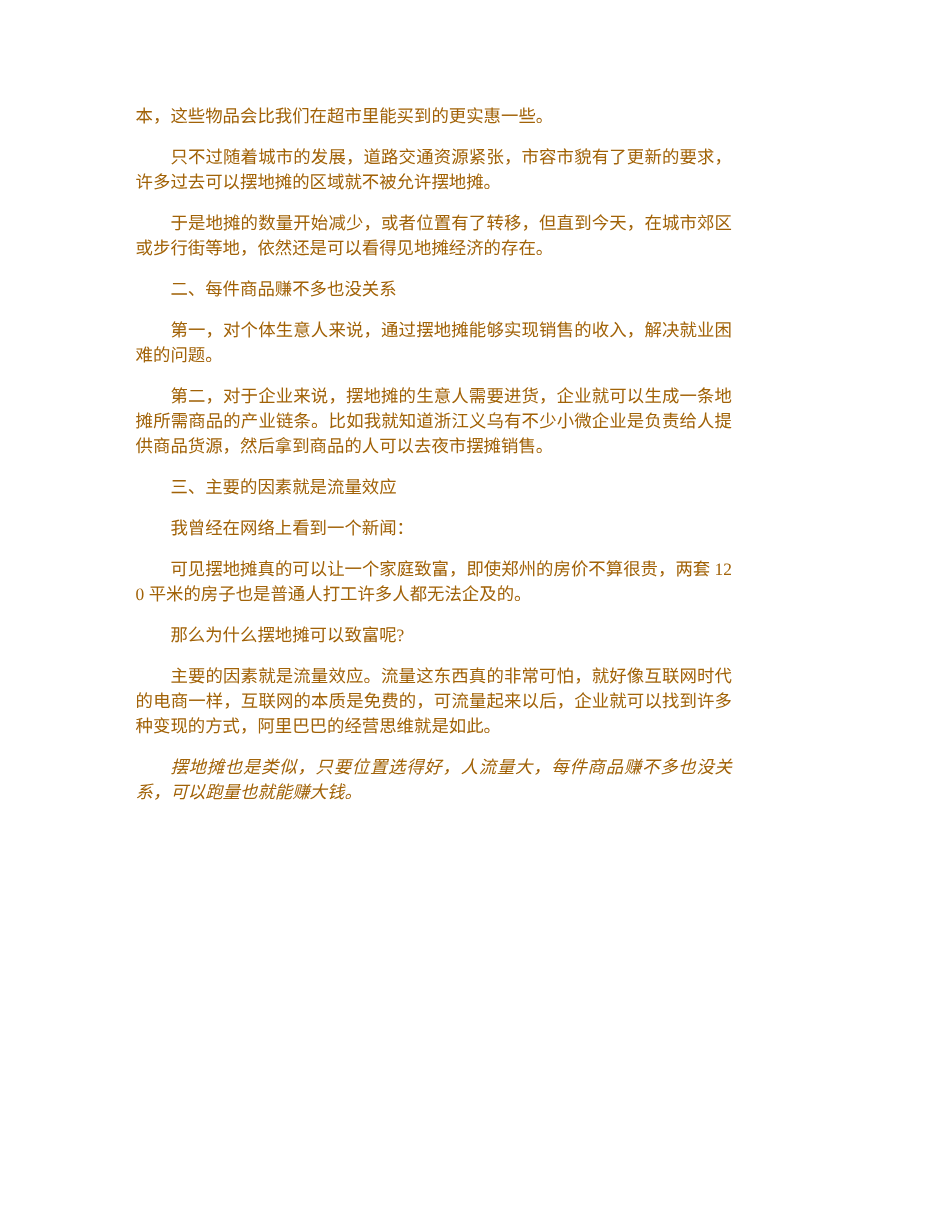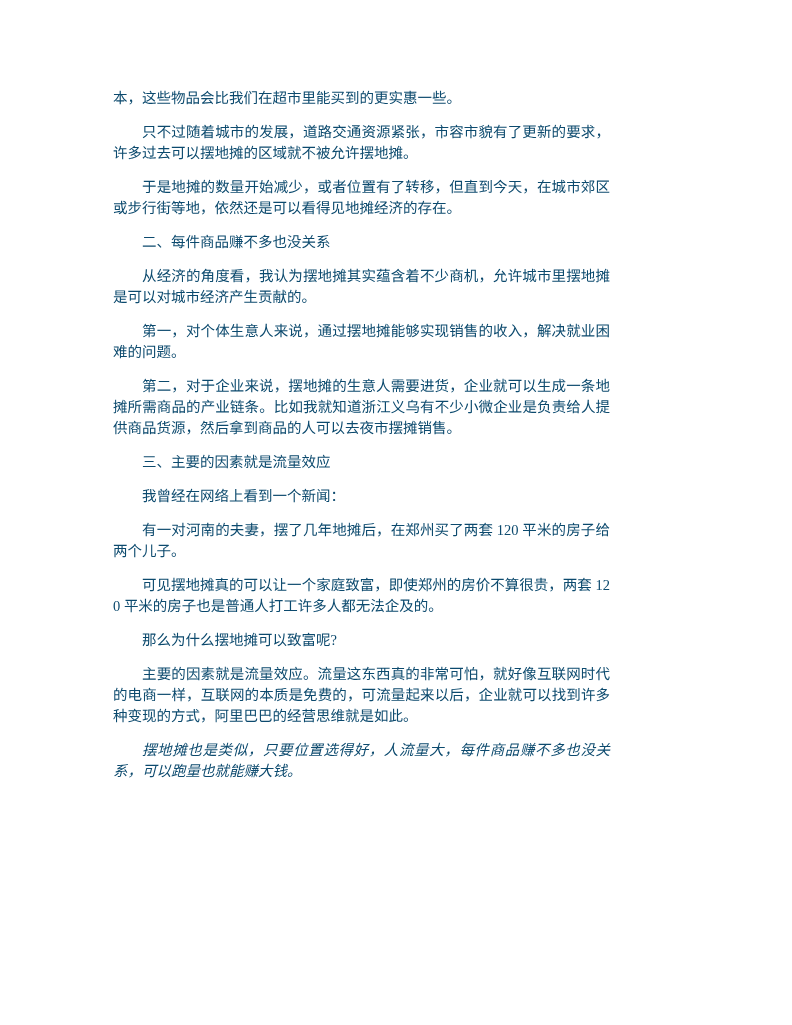--- a/index.html
+++ b/index.html
@@ -14,21 +14,21 @@
   }
   .page {
     box-sizing: border-box;
     width: 722px;
     height: 1025px;
     padding: 88px 112px 40px 113px;
     background: #ffffff;
     font-family: "Liberation Serif", "DejaVu Serif", serif;
     font-size: 14.5px;
     line-height: 21px;
-    color: #0c4a6e;
+    color: #a16207;
   }
   .page p {
     margin: 0 0 13px 0;
     text-align: justify;
     text-indent: 2em;
     word-break: break-all;
   }
   .page p.flush {
     text-indent: 0;
   }
@@ -38,23 +38,21 @@
   }
 </style>
 </head>
 <body>
 
 <div class="page">
   <p class="flush">本，这些物品会比我们在超市里能买到的更实惠一些。</p>
   <p>只不过随着城市的发展，道路交通资源紧张，市容市貌有了更新的要求，许多过去可以摆地摊的区域就不被允许摆地摊。</p>
   <p>于是地摊的数量开始减少，或者位置有了转移，但直到今天，在城市郊区或步行街等地，依然还是可以看得见地摊经济的存在。</p>
   <p>二、每件商品赚不多也没关系</p>
-  <p>从经济的角度看，我认为摆地摊其实蕴含着不少商机，允许城市里摆地摊是可以对城市经济产生贡献的。</p>
   <p>第一，对个体生意人来说，通过摆地摊能够实现销售的收入，解决就业困难的问题。</p>
   <p>第二，对于企业来说，摆地摊的生意人需要进货，企业就可以生成一条地摊所需商品的产业链条。比如我就知道浙江义乌有不少小微企业是负责给人提供商品货源，然后拿到商品的人可以去夜市摆摊销售。</p>
   <p>三、主要的因素就是流量效应</p>
   <p>我曾经在网络上看到一个新闻：</p>
-  <p>有一对河南的夫妻，摆了几年地摊后，在郑州买了两套 120 平米的房子给两个儿子。</p>
   <p>可见摆地摊真的可以让一个家庭致富，即使郑州的房价不算很贵，两套 120 平米的房子也是普通人打工许多人都无法企及的。</p>
   <p>那么为什么摆地摊可以致富呢?</p>
   <p>主要的因素就是流量效应。流量这东西真的非常可怕，就好像互联网时代的电商一样，互联网的本质是免费的，可流量起来以后，企业就可以找到许多种变现的方式，阿里巴巴的经营思维就是如此。</p>
   <p>摆地摊也是类似，只要位置选得好，人流量大，每件商品赚不多也没关系，可以跑量也就能赚大钱。</p>
 </div>
 
 </body></html>

